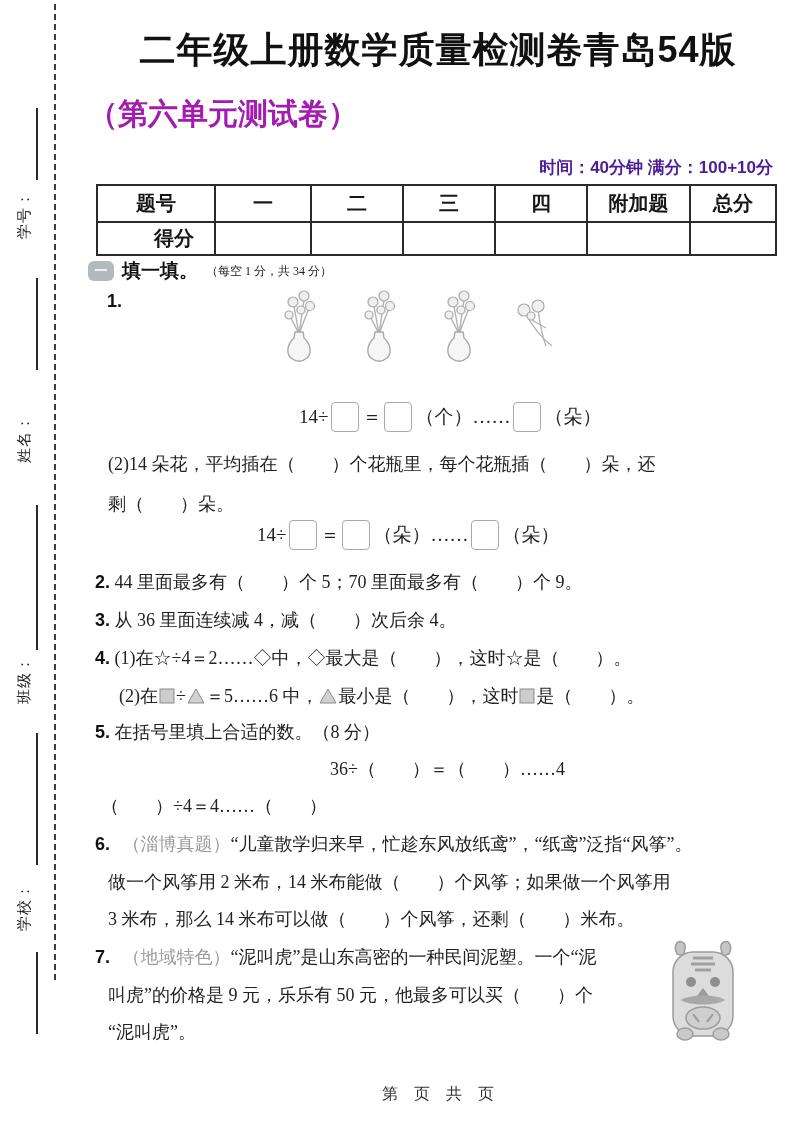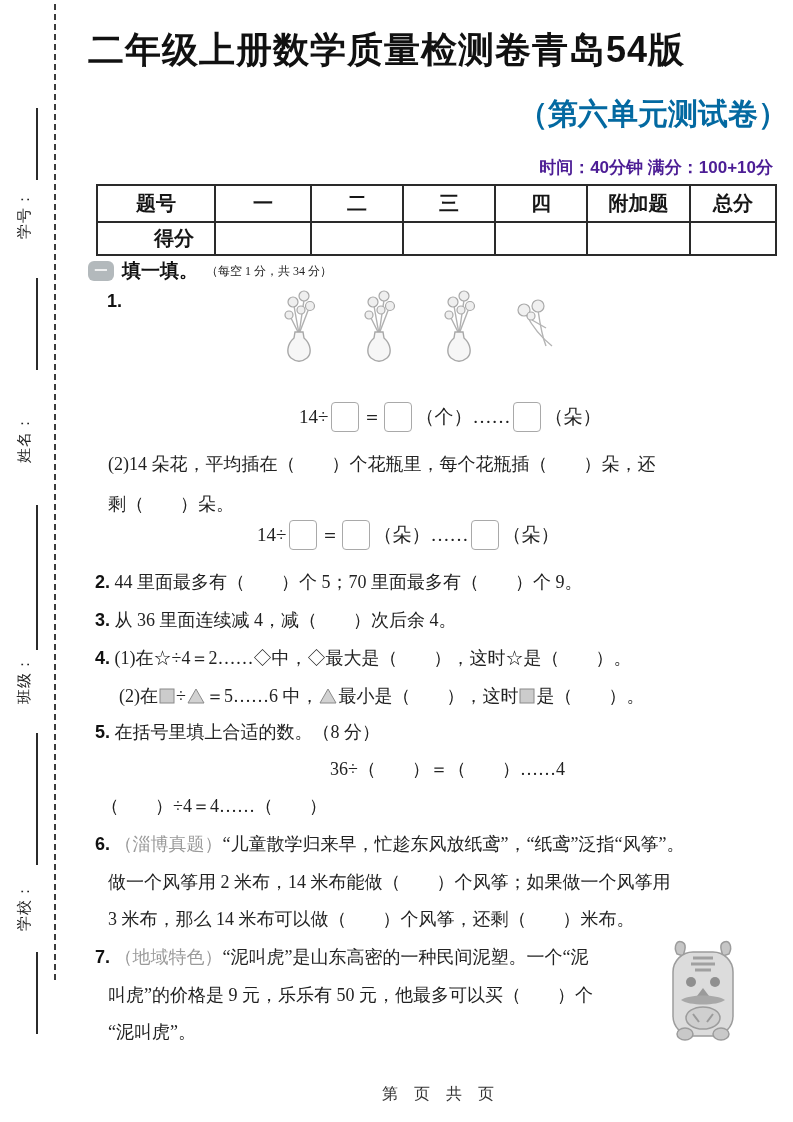--- a/index.html
+++ b/index.html
@@ -9,25 +9,25 @@
   
   .dashed-divider{position:absolute;left:54px;top:4px;height:976px;width:0;
                   border-left:2px dashed #3c3c3c;}
   .side-label{position:absolute;left:4px;width:40px;height:64px;display:flex;
               align-items:center;justify-content:center;transform:rotate(-90deg);
               font-family:"Liberation Sans",sans-serif;font-size:15px;color:#222;
               white-space:nowrap;letter-spacing:1px;}
   .side-line{position:absolute;left:36px;width:2px;background:#2b2b2b;}
 
   
-  .title{position:absolute;left:88px;width:700px;top:26px;text-align:left;
+  .title{position:absolute;left:88px;width:700px;top:26px;text-align:center;
          font-family:"Liberation Sans",sans-serif;font-weight:bold;font-size:36px;
          color:#111;letter-spacing:1px;}
-  .subtitle{position:absolute;left:88px;width:700px;top:94px;text-align:right;
-            font-family:"Liberation Sans",sans-serif;font-weight:bold;font-size:30px;color:#0369a1;}
+  .subtitle{position:absolute;left:88px;width:700px;top:94px;text-align:left;
+            font-family:"Liberation Sans",sans-serif;font-weight:bold;font-size:30px;color:#a21caf;}
   .exam-info{position:absolute;right:20px;top:156px;
              font-family:"Liberation Sans",sans-serif;font-size:17px;font-weight:600;color:#4c1d95;}
 
   
   table.score{position:absolute;left:96px;top:184px;border-collapse:collapse;
               table-layout:fixed;width:679px;}
   table.score td{border:2px solid #2a2a2a;text-align:center;
                  font-family:"Liberation Sans",sans-serif;font-size:20px;font-weight:bold;
                  color:#161616;height:35px;padding:0;}
   table.score tr:last-child td{height:31px;padding-left:36px;}
@@ -36,21 +36,21 @@
   .section-head{position:absolute;left:88px;top:258px;display:flex;align-items:center;gap:8px;}
   .badge{width:26px;height:20px;background:#b3b9bc;border-radius:6px;color:#fff;
          display:flex;align-items:center;justify-content:center;
          font-family:"Liberation Sans",sans-serif;font-size:13px;font-weight:bold;}
   .section-title{font-family:"Liberation Sans",sans-serif;font-weight:bold;font-size:19px;color:#111;}
   .section-note{font-size:12px;color:#222;}
 
   
   .qnum{font-family:"Liberation Sans",sans-serif;font-weight:bold;font-size:18px;color:#111;}
   .qline{position:absolute;font-size:18px;color:#222;white-space:nowrap;}
-  .tag{color:#9b9b9b;}
+  .tag{color:#9b9b9b;margin-left:8px;}
   .eq{position:absolute;display:flex;align-items:center;font-size:19px;color:#222;white-space:nowrap;}
   .ans-box{display:inline-block;width:26px;height:28px;border:1.5px solid #a9a9a9;
            border-radius:4px;background:#fff;margin:0 3px;flex:0 0 auto;}
   .shape-icon{display:inline-block;vertical-align:-2px;margin:0 1px;}
 
   .img-abs{position:absolute;}
   .footer{position:absolute;left:88px;width:700px;top:1084px;text-align:center;
           font-family:"Liberation Sans",sans-serif;font-size:16px;color:#333;}
 </style>
 </head>

